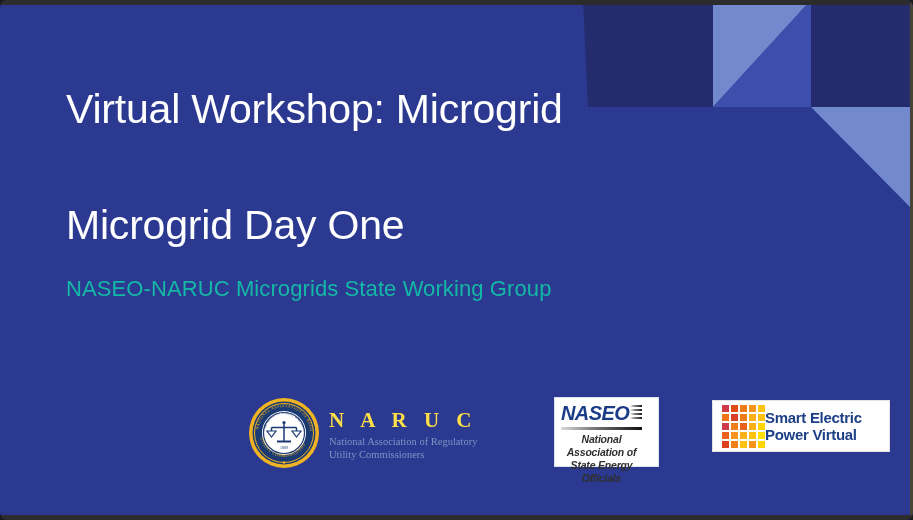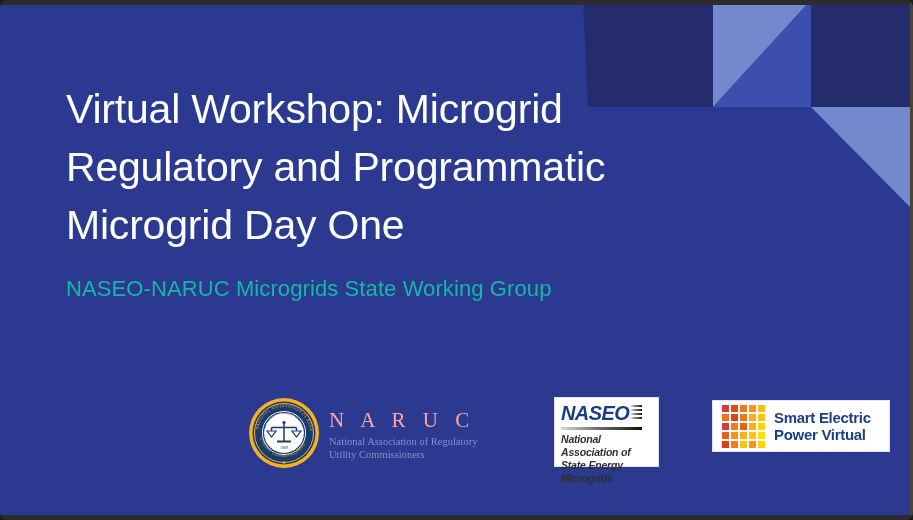--- a/index.html
+++ b/index.html
@@ -37,21 +37,21 @@
 
   
   .logos{position:absolute;left:0;top:392px;width:913px;height:92px;z-index:12;}
 
   
   .naruc{position:absolute;left:248px;top:5px;display:flex;align-items:center;gap:9px;}
   .naruc-seal{width:72px;height:72px;position:relative;}
   .naruc-words{line-height:1;padding-top:4px;}
   .naruc-wordmark{
     font-family:"Liberation Serif",serif;
-    font-size:21px;letter-spacing:6px;color:#fca5a5;font-weight:400;
+    font-size:21px;letter-spacing:6px;color:#fde047;font-weight:700;
   }
   .naruc-tag{
     font-family:"Liberation Serif",serif;
     font-size:10.5px;color:#7f93c4;line-height:13px;margin-top:4px;font-weight:400;
   }
 
   
   .naseo{position:absolute;left:554px;top:5px;width:105px;height:70px;background:#ffffff;
          border:1px solid #dfe2ef;box-sizing:border-box;padding:5px 16px 4px 6px;}
   .naseo-top{display:flex;align-items:flex-start;height:22px;}
@@ -59,26 +59,26 @@
     font-family:"Liberation Sans",sans-serif;
     font-style:italic;font-weight:bold;font-size:20px;color:#1b3d87;letter-spacing:-0.6px;line-height:21px;
   }
   .naseo-bars{flex:1;margin-left:1px;padding-top:2px;}
   .naseo-bar{height:2px;margin-bottom:2px;
     background:linear-gradient(to right,#ffffff 0%,#8c8c8c 35%,#1c1c1c 100%);}
   .naseo-rule{height:3px;margin:2px 0 3px 0;
     background:linear-gradient(to right,#d9d9d9 0%,#6e6e6e 45%,#111111 100%);}
   .naseo-tag{
     font-family:"Liberation Sans",sans-serif;
-    font-style:italic;font-weight:bold;font-size:10.5px;color:#2f2f2f;line-height:13px;letter-spacing:-0.2px;
+    font-style:italic;font-weight:bold;font-size:10.5px;color:#2f2f2f;line-height:13px;letter-spacing:-0.2px;text-align:center;
   }
 
   
   .sepa{position:absolute;left:712px;top:8px;width:178px;height:52px;background:#ffffff;
-        display:flex;align-items:center;padding:0 9px;box-sizing:border-box;gap:9px;
+        display:flex;align-items:center;padding:0 9px;box-sizing:border-box;
         border:1px solid #e2e2e2;}
   .sepa-grid{display:grid;grid-template-columns:repeat(5,7px);grid-template-rows:repeat(5,7px);gap:2px;}
   .sepa-cell{width:7px;height:7px;}
   .sepa-text{
     font-family:"Liberation Sans",sans-serif;
     font-weight:bold;font-size:15px;line-height:17px;color:#1d3f86;letter-spacing:-0.3px;
   }
 </style>
 </head>
 <body>
@@ -98,21 +98,21 @@
 
       <polygon points="130,0 228,0 130,107" fill="#7389ce"></polygon>
 
       <polygon points="228,0 228,107 130,107" fill="#3c4fad"></polygon>
 
       <polygon points="228,107 330,107 330,210" fill="#7389ce"></polygon>
     </svg>
   </div>
 
   <div class="textblock">
-    <h1 class="title"><span>Virtual Workshop: Microgrid</span><br><span>Regulatory and Programmatic</span><br><span>Microgrid Day One</span></h1>
+    <h1 class="title"><span>Virtual Workshop: Microgrid</span><br><br><span>Microgrid Day One</span></h1>
     <p class="subtitle">NASEO-NARUC Microgrids State Working Group</p>
   </div>
 
   <div class="logos">
 
     <div class="naruc">
       <div class="naruc-seal">
         <svg width="72" height="72" viewBox="0 0 72 72" xmlns="http://www.w3.org/2000/svg">
           <defs>
             <path id="arcTop" d="M 10,36 A 26,26 0 0 1 62,36"></path>
@@ -164,21 +164,21 @@
         <div class="naseo-bars">
           <div class="naseo-bar"></div>
             <div class="naseo-bar"></div>
           <div class="naseo-bar"></div>
             <div class="naseo-bar"></div>
         </div>
       </div>
       <div class="naseo-rule"></div>
       <div class="naseo-tag">
         <span>National Association of</span><br>
-        <span>State Energy Microgrids</span>
+        <span>State Energy Officials</span>
       </div>
     </div>
 
     <div class="sepa">
       <div class="sepa-grid">
           <div class="sepa-cell" style="background: rgb(207, 58, 74);"></div>
           <div class="sepa-cell" style="background: rgb(225, 75, 16);"></div>
           <div class="sepa-cell" style="background: rgb(239, 123, 24);"></div>
           <div class="sepa-cell" style="background: rgb(247, 148, 30);"></div>
           <div class="sepa-cell" style="background: rgb(255, 194, 14);"></div>

